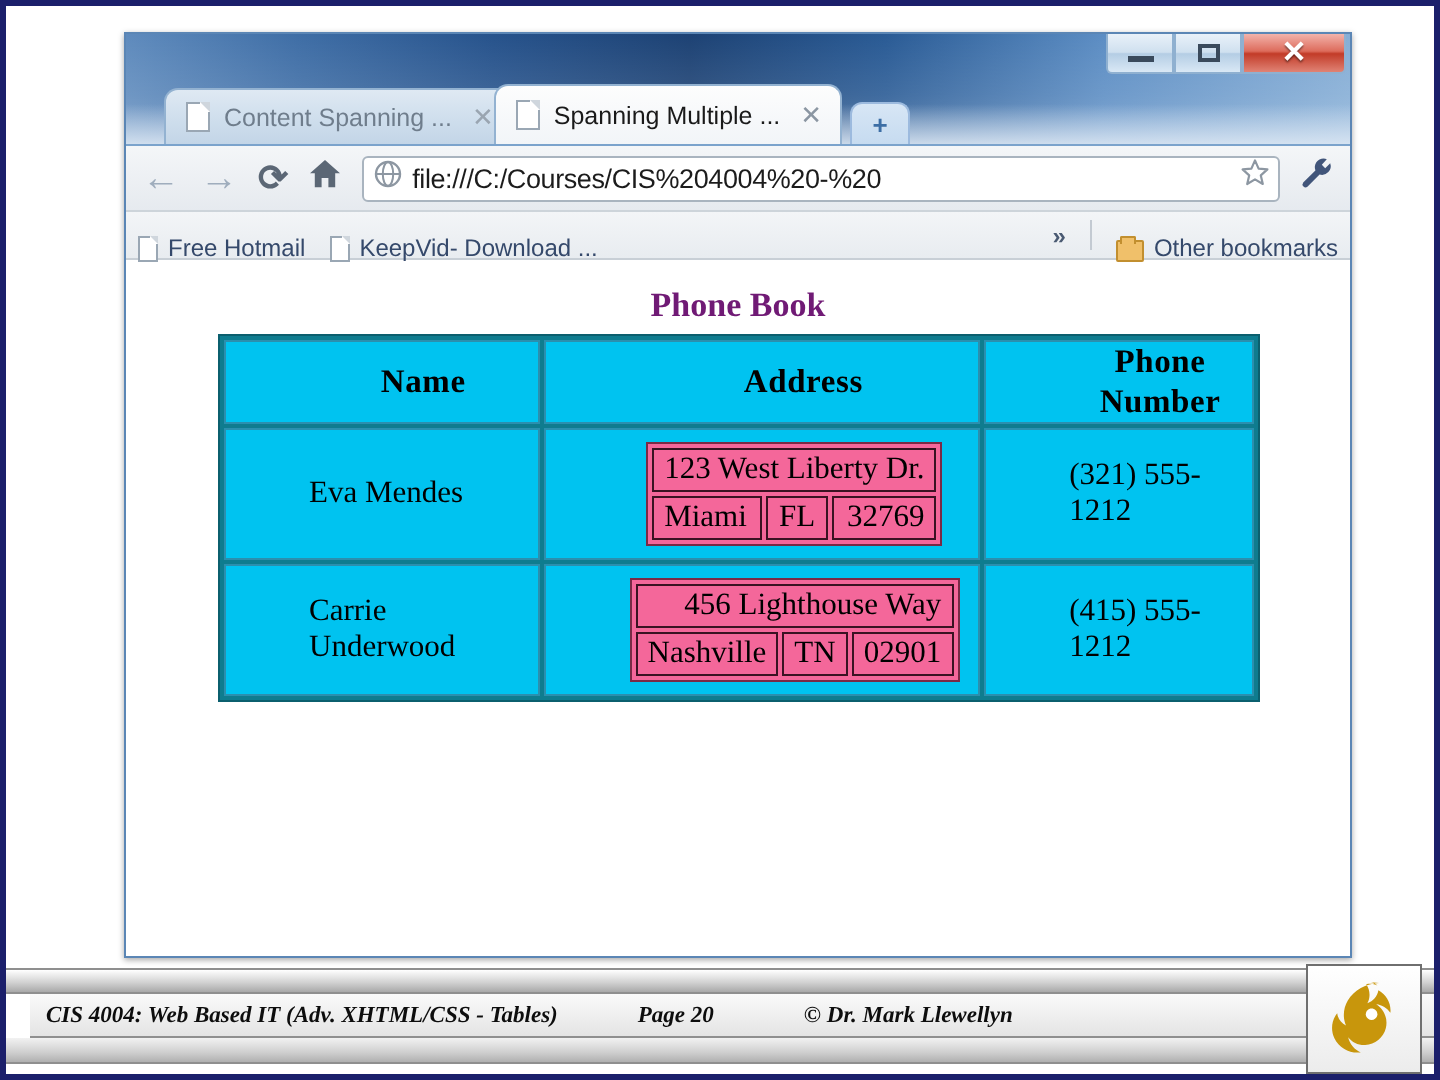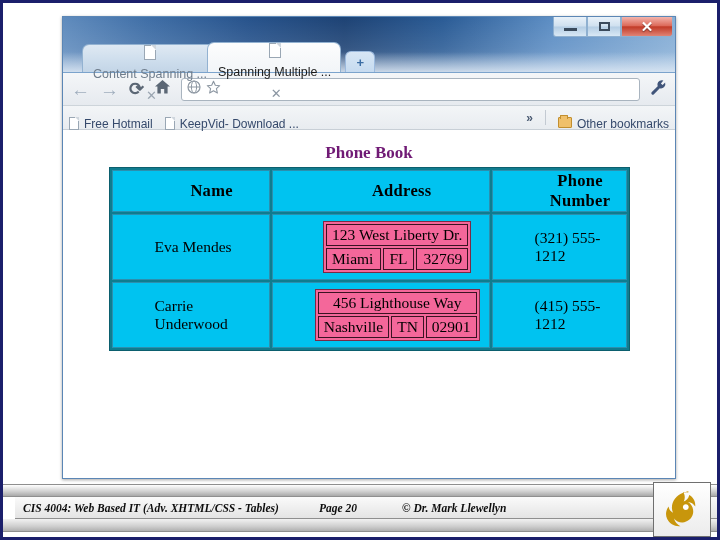--- a/index.html
+++ b/index.html
@@ -78,21 +78,20 @@
   .tab {
     position: relative;
     display:flex; align-items:center; gap:7px;
     height: 28px;
     padding: 0 9px 0 10px;
     border-radius: 7px 7px 0 0;
     font-size: 12.5px;
     white-space: nowrap;
     border: 1px solid #93b2d1;
     border-bottom: none;
-    flex-direction: column;
   }
   .tab.inactive {
     background: linear-gradient(to bottom, #dfe9f3 0%, #cdddec 60%, #c3d5e7 100%);
     color:#6f7d8c;
     margin-right: -10px;
     z-index:1;
   }
   .tab.active {
     background: linear-gradient(to bottom, #fdfdfd 0%, #f6f8fa 60%, #f2f5f8 100%);
     color:#1a1a1a;
@@ -166,21 +165,21 @@
   .bookmarks {
     height: 24px;
     background: linear-gradient(to bottom,#f3f5f7 0%, #e8ecf0 100%);
     border-bottom: 1px solid #c8cfd6;
     display:flex; align-items:center;
     padding: 0 6px;
     gap: 12px;
     font-size: 12px;
     color:#35496b;
   }
-  .bm { display:flex; align-items:flex-start; gap:5px; white-space:nowrap;margin-top:12px; }
+  .bm { display:flex; align-items:flex-end; gap:5px; white-space:nowrap;margin-top:12px; }
   .bm-favicon {
     width:10px; height:13px; background:#fff; border:1px solid #9aa7b4;
     position:relative; flex:none;
   }
   .bm-favicon::after{
     content:""; position:absolute; right:-1px; top:-1px;
     border-width:0 4px 4px 0; border-style:solid;
     border-color:#fff #cfd6dd;
   }
   .bm-overflow { margin-left:auto; font-weight:bold; color:#4a5a72; font-size:12px; }
@@ -257,21 +256,21 @@
   }
   table.inner td {
     background:#f4679a;
     border:1px solid #3b1222;
     font-family:"Liberation Serif", serif;
     font-size: 15.5px;
     color:#000;
     padding: 1px 5px;
     white-space:nowrap;
   }
-  table.inner td.street { text-align:center; }
+  table.inner td.street { text-align:right; }
   table.inner td.city   { text-align:left; }
   table.inner td.state  { text-align:center;margin-top:26px; }
   table.inner td.zip    { text-align:right; }
 
   
   #footer {
     position:absolute; left:0; right:0; bottom:0;
     height: 57px;
   }
   .footer-band {
@@ -360,20 +359,21 @@
       </span>
 
       <div class="urlbar">
         <span class="globe-icon">
           <svg width="14" height="14" viewBox="0 0 14 14" aria-hidden="true">
             <circle cx="7" cy="7" r="6" fill="none" stroke="#8d97a2" stroke-width="1.2"></circle>
             <ellipse cx="7" cy="7" rx="2.6" ry="6" fill="none" stroke="#8d97a2" stroke-width="1"></ellipse>
             <line x1="1" y1="7" x2="13" y2="7" stroke="#8d97a2" stroke-width="1"></line>
           </svg>
         </span>
+        <span class="url-text" title="Search or type URL">file:///C:/Courses/CIS%204004%20-%20</span>
         <span class="star-icon">
           <svg width="15" height="15" viewBox="0 0 15 15" aria-hidden="true">
             <path d="M7.5 1.2 L9.3 5.3 L13.7 5.7 L10.4 8.7 L11.4 13 L7.5 10.7 L3.6 13 L4.6 8.7 L1.3 5.7 L5.7 5.3 Z" fill="none" stroke="#8d97a2" stroke-width="1.1" stroke-linejoin="round"></path>
           </svg>
         </span>
       </div>
 
       <span class="wrench-icon">
         <svg width="17" height="17" viewBox="0 0 17 17" aria-hidden="true">
           <path d="M11.8 1.2 a4.4 4.4 0 0 0-4.1 6 L1.6 13.3 a1.5 1.5 0 0 0 2.1 2.1 l6.1-6.1 a4.4 4.4 0 0 0 5.3-5.7 L12.6 6.1 L10.9 4.4 L13.4 1.6 a4.4 4.4 0 0 0-1.6-.4 z" fill="#41557a"></path>

